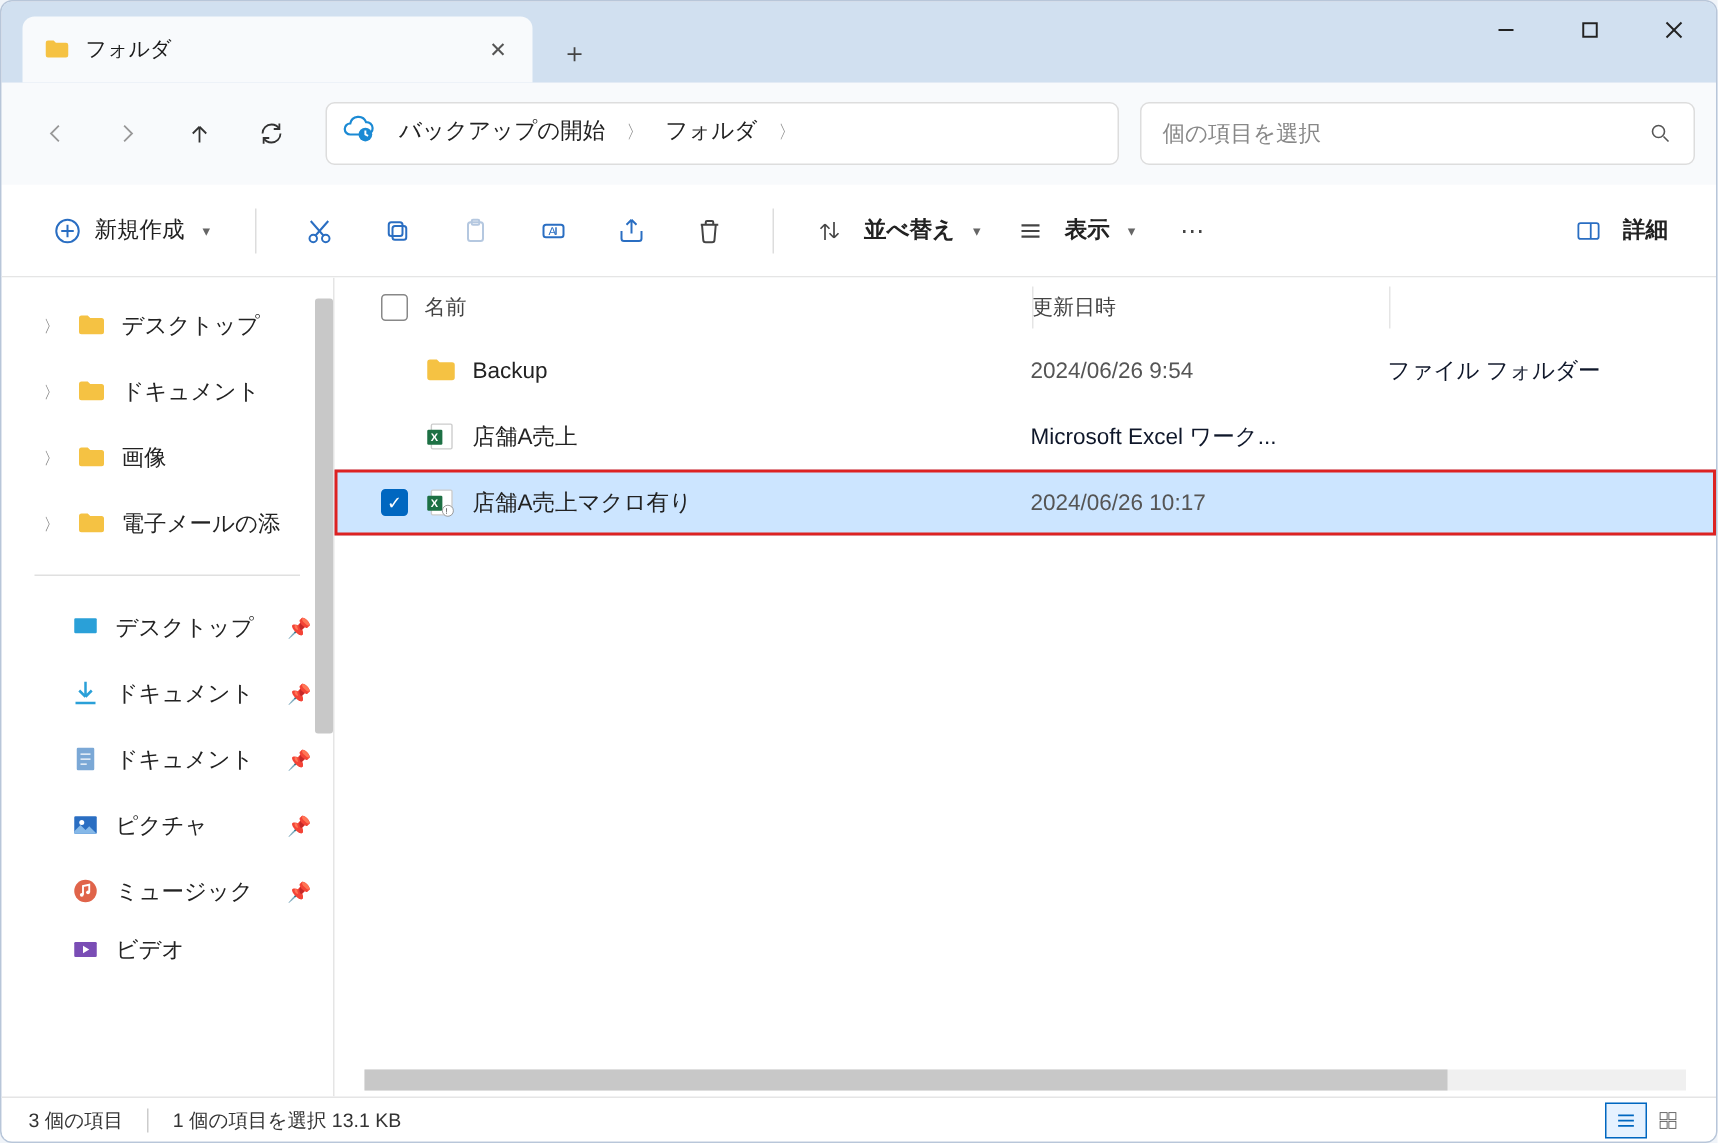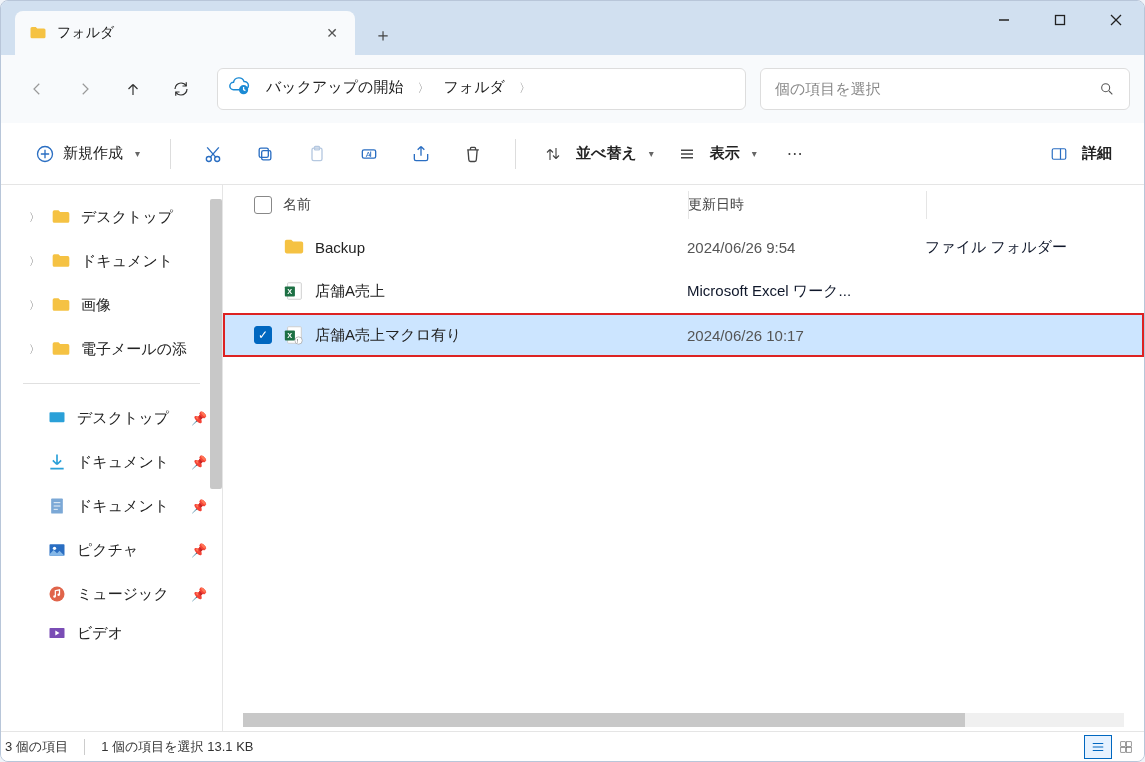--- a/index.html
+++ b/index.html
@@ -64,21 +64,21 @@
 .chkbox { width:18px; height:18px; border:1px solid #888; border-radius:3px; background:#fff;}
 .chkbox.checked { background:#0067c0; border-color:#0067c0; display:flex; align-items:center; justify-content:center; color:#fff; font-size:12px;}
 .file-icon { width: 22px; height: 22px; margin-right: 10px; }
 .file-name { flex: 0 0 372px; }
 .file-date { flex: 0 0 238px; color: #555; }
 .file-type { flex: 1; color: #0f172a; white-space: nowrap; overflow: hidden; text-overflow: ellipsis; padding-right: 18px;}
 .hscroll { position:absolute; bottom:4px; left:20px; right:20px; height:14px; background:#f0f0f0;}
 .hscroll-thumb { position:absolute; left:0; top:0; height:100%; width:82%; background:#c8c8c8;}
 
 
-.statusbar { height: 30px; border-top: 1px solid #e5e5e5; background: #fff; display: flex; align-items: center; padding: 0 4px; font-size: 13px; color: #333; gap: 4px;}
+.statusbar { height: 30px; border-top: 1px solid #e5e5e5; background: #fff; display: flex; align-items: center; padding: 0 18px; font-size: 13px; color: #333; gap: 4px;}
 .status-sep { width:1px; height:16px; background:#ccc; margin: 0 12px;}
 .view-toggle { margin-left: auto; display: flex; }
 .vt-btn { width: 28px; height: 24px; display: flex; align-items: center; justify-content: center; border: 1px solid transparent;}
 .vt-btn.active { border-color: #0067c0; background: #e6f2ff;}
 
 
 svg { display: block; }
 </style>
 </head>
 <body>

